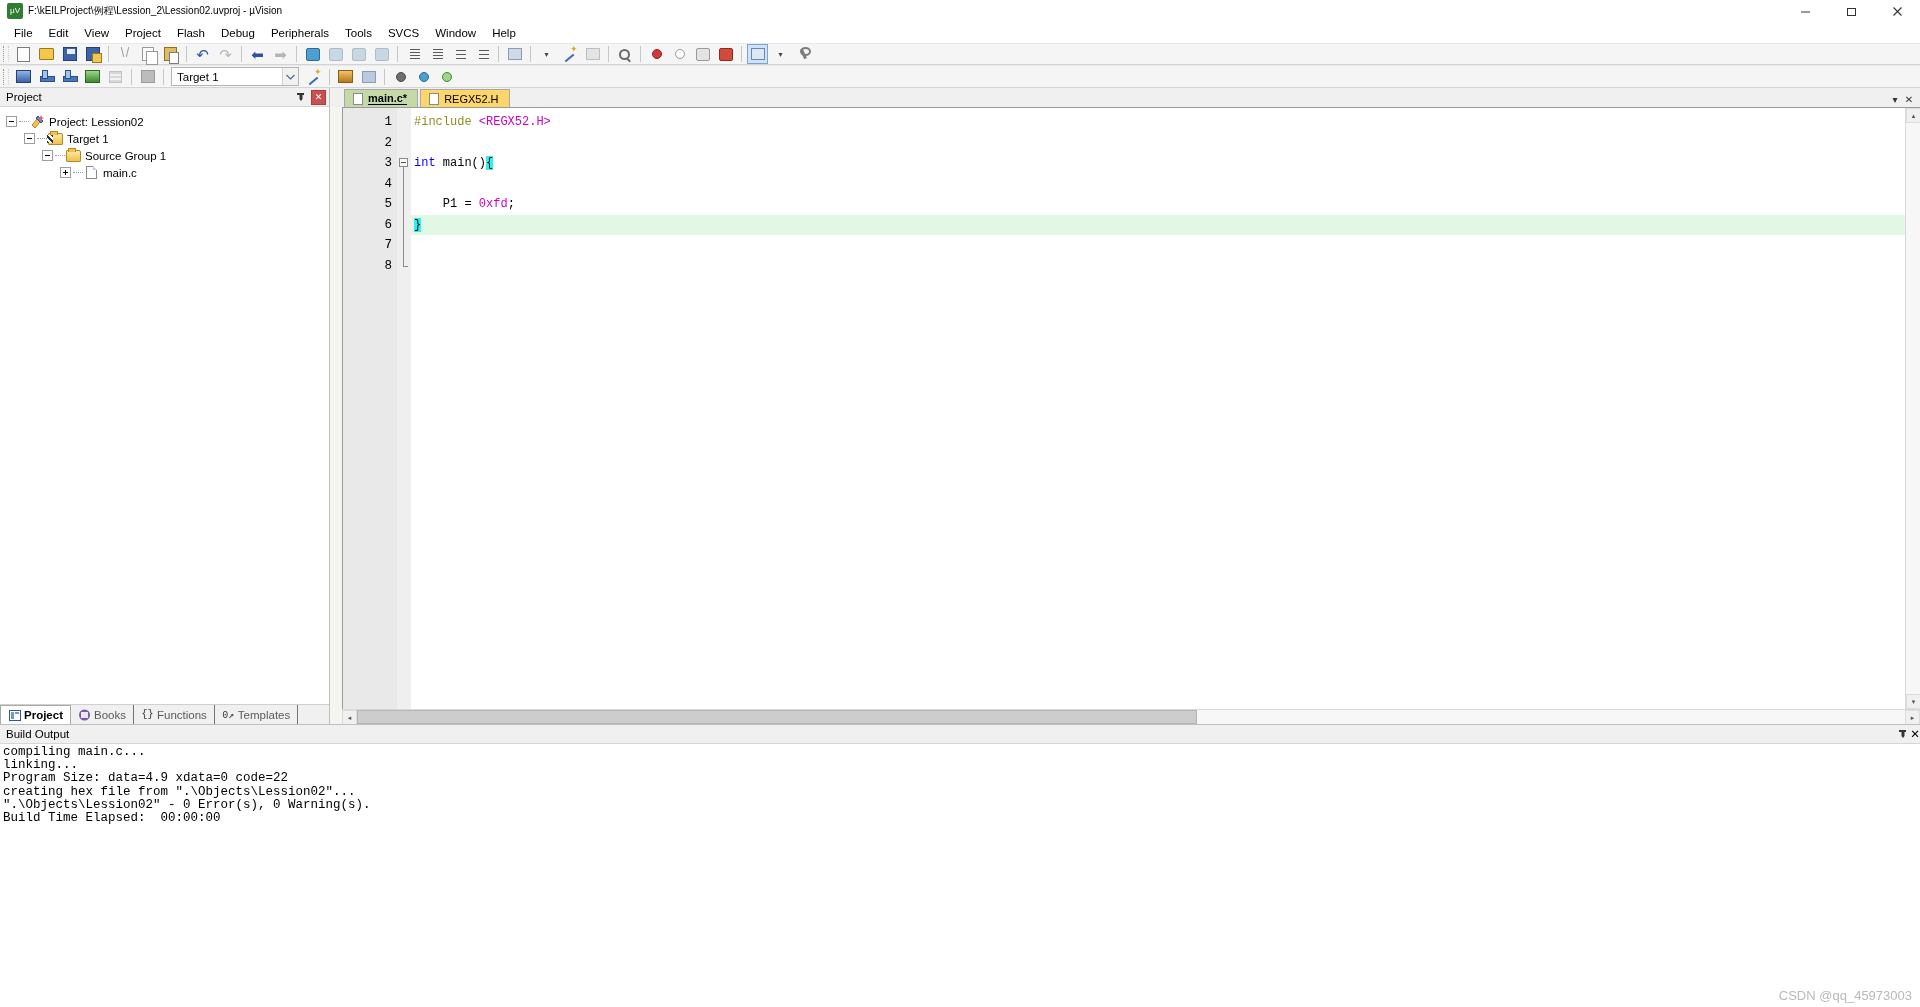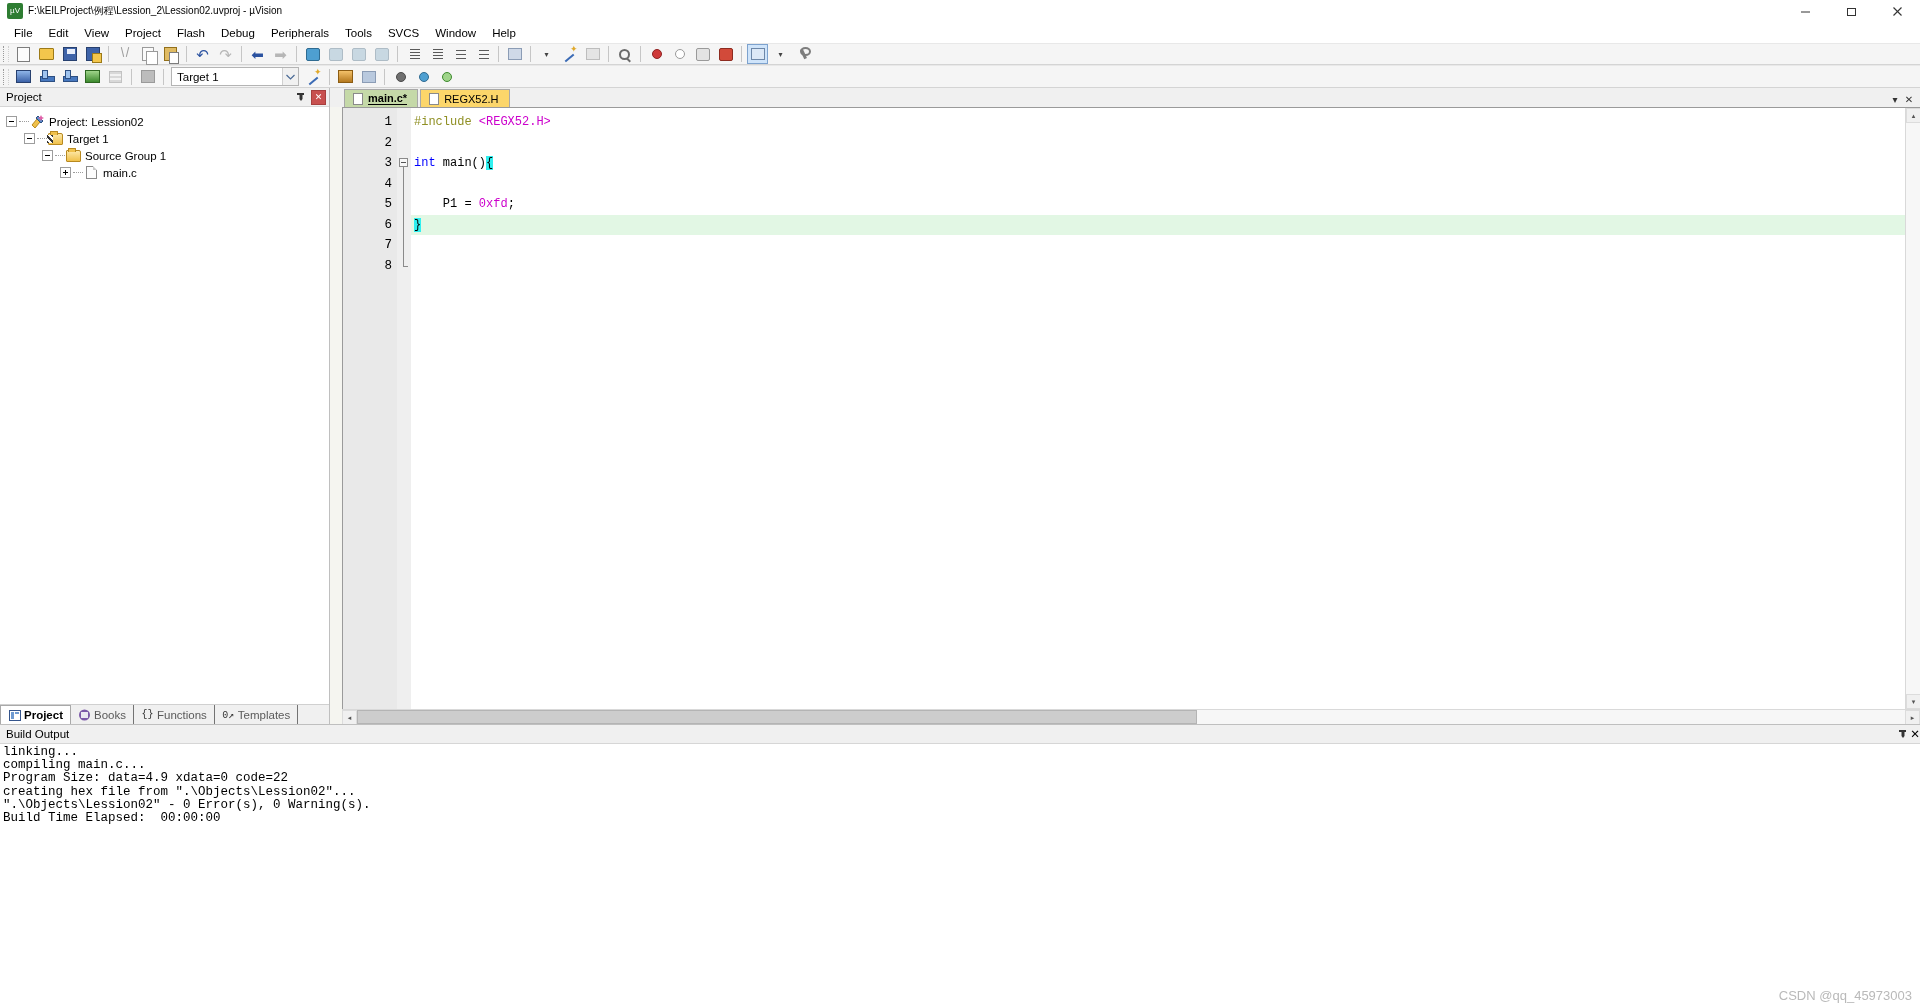--- a/index.html
+++ b/index.html
@@ -800,22 +800,22 @@
     <div class="build-caption">
       <span class="cap-title">Build Output</span>
       <span class="pin" style="width:15px;height:15px;display:flex;align-items:center;justify-content:center">
         <svg width="11" height="11" viewBox="0 0 11 11">
             <path d="M2 1h7v2H7.5v4L6 9 4.5 7V3H2z" fill="#333"></path>
           </svg>
       </span>
       <span class="xbtn">✕</span>
     </div>
     <div class="build-body">
+      <div class="bl">compiling main.c...</div>
       <div class="bl">linking...</div>
-      <div class="bl">compiling main.c...</div>
       <div class="bl">Program Size: data=4.9 xdata=0 code=22</div>
       <div class="bl">creating hex file from ".\Objects\Lession02"...</div>
       <div class="bl">".\Objects\Lession02" - 0 Error(s), 0 Warning(s).</div>
       <div class="bl">Build Time Elapsed:  00:00:00</div>
       <div class="watermark">CSDN @qq_45973003</div>
     </div>
   </div>
 
 </div>
 

